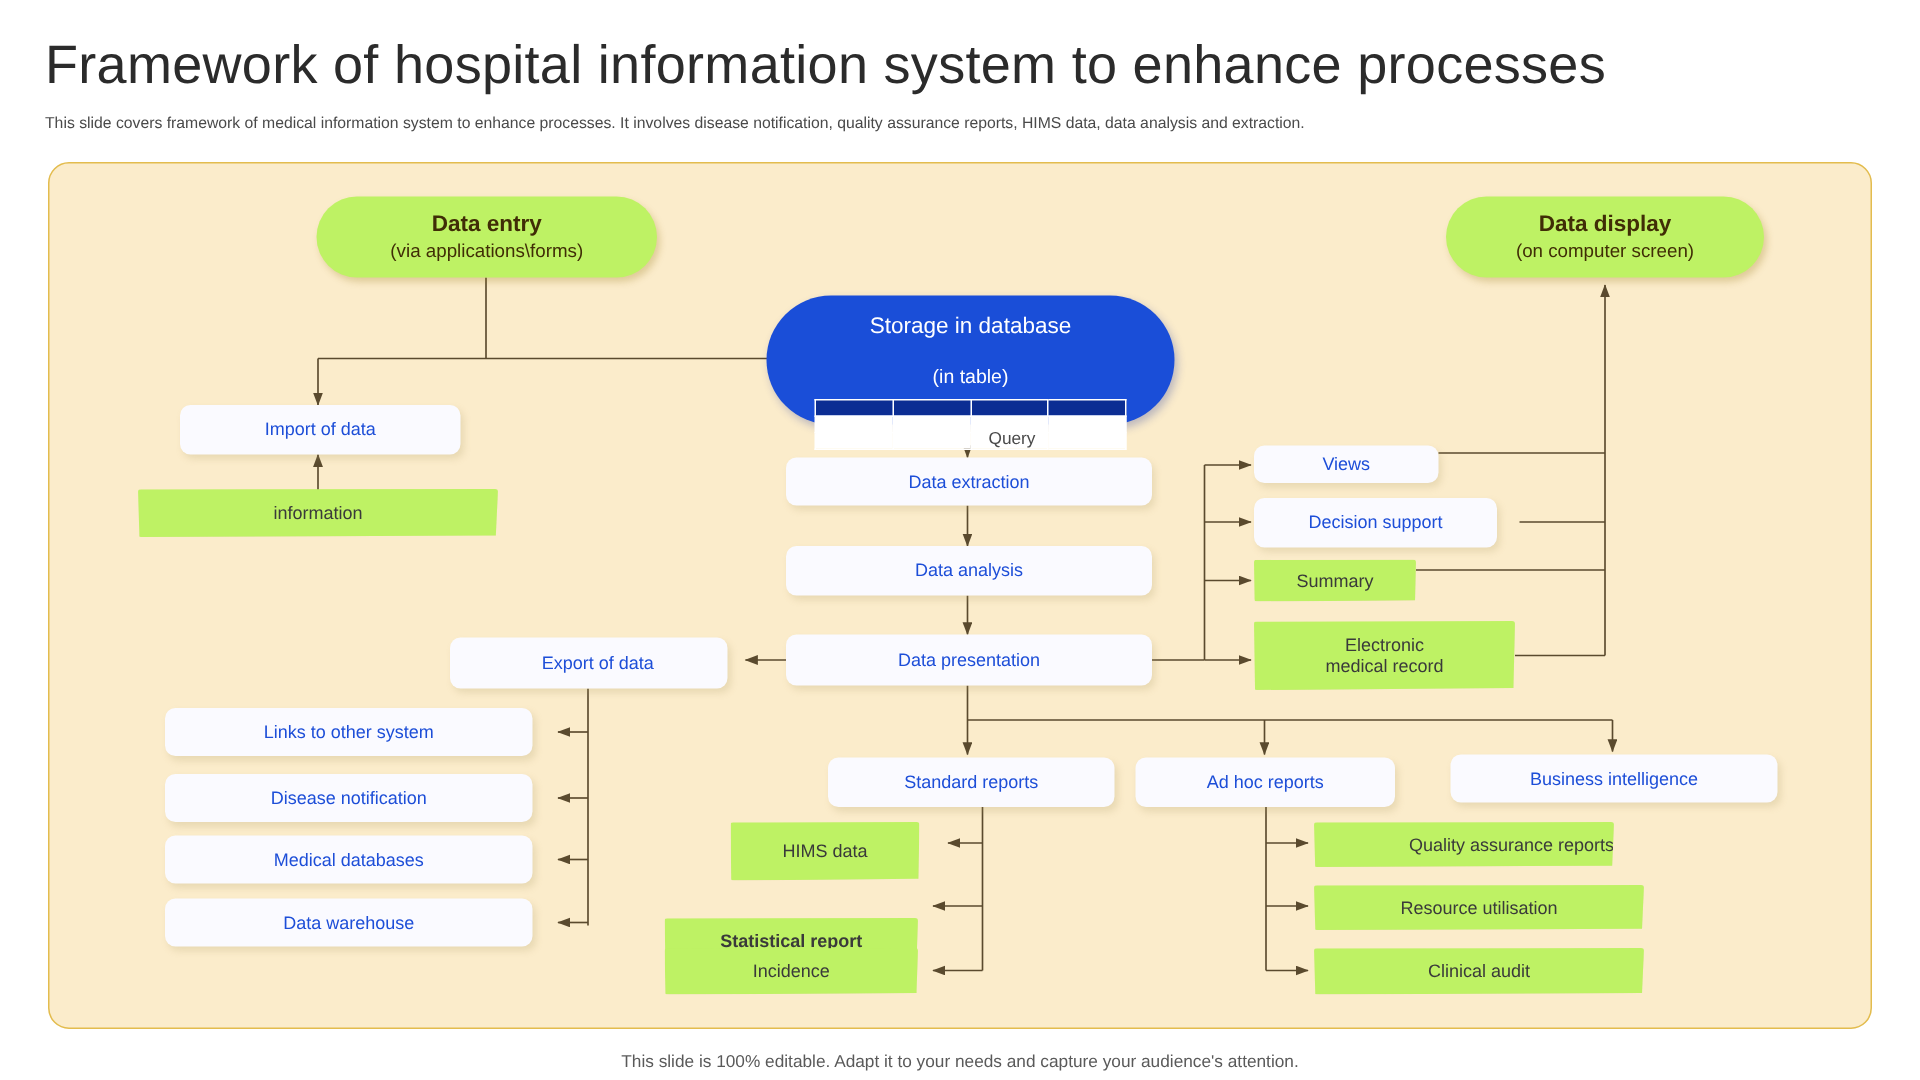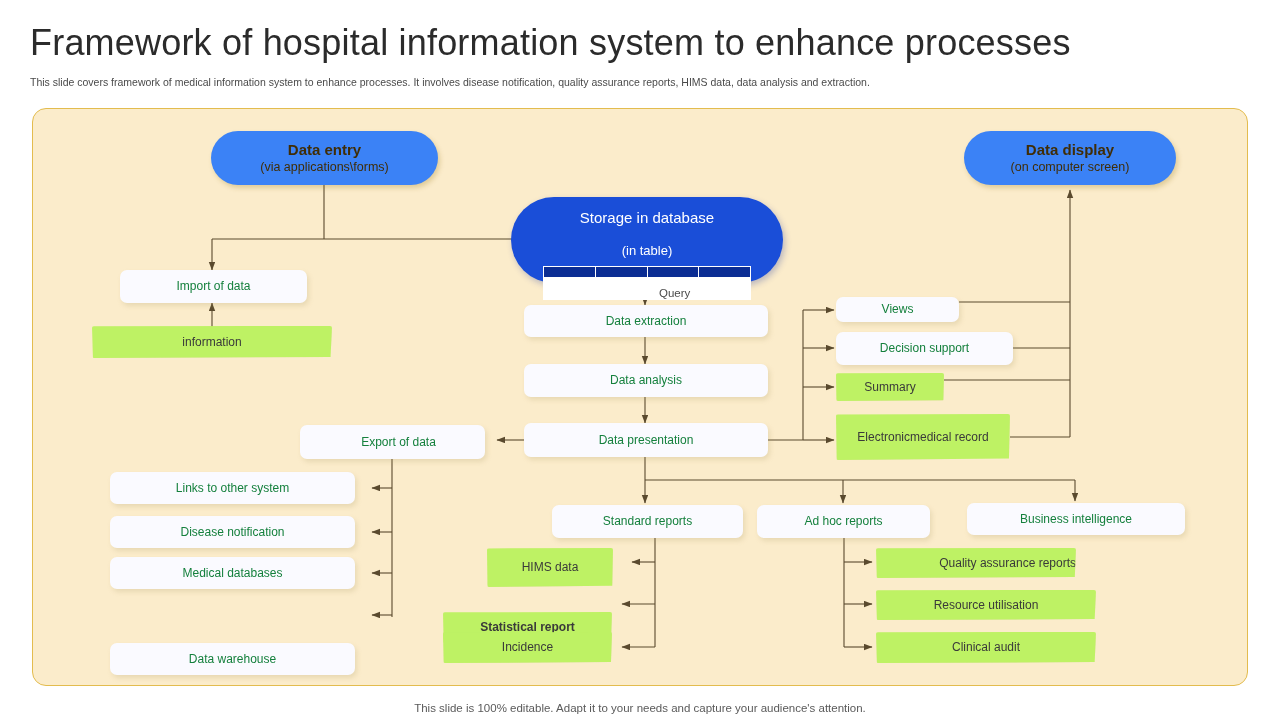--- a/index.html
+++ b/index.html
@@ -67,21 +67,21 @@
     box-sizing: border-box;
     display: flex;
     align-items: center;
     justify-content: center;
     text-align: center;
     line-height: 1.2;
   }
 
   
   .pill-yellow {
-    background: #3b82f6;
+    background: #bef264;
     border-radius: 30px;
     color: #402d06;
     flex-direction: column;
     box-shadow: 2px 3px 5px rgba(150,120,20,0.28);
     text-align: right;
   }
   .pill-yellow .line1 {
     font-size: 15px;
     font-weight: bold;
   }
@@ -122,21 +122,21 @@
     padding: 0;
   }
   .db-table tr.head td { background: #0b2d93; }
   .db-table tr.body td { background: #ffffff; }
 
   
   .box-white {
     background: #fafaff;
     border-radius: 7px;
     font-size: 12px;
-    color: #15803d;
+    color: #1d4ed8;
     box-shadow: 2px 3px 5px rgba(170,150,95,0.22);
   }
 
   
   .box-skew {
     background: #bef264;
     font-size: 12px;
     color: #3a3a3a;
     border-radius: 2px;
     box-shadow: 2px 3px 5px rgba(170,150,95,0.20);
@@ -292,34 +292,34 @@
 
 <div class="node box-white" style="left:110px; top:472px; width:245px; height:32px;">
   <span>Links to other system</span>
 </div>
 <div class="node box-white" style="left:110px; top:516px; width:245px; height:32px;">
   <span>Disease notification</span>
 </div>
 <div class="node box-white" style="left:110px; top:557px; width:245px; height:32px;">
   <span>Medical databases</span>
 </div>
-<div class="node box-white" style="left:110px; top:599px; width:245px; height:32px;margin-top:44px;">
+<div class="node box-white" style="left:110px; top:599px; width:245px; height:32px;">
   <span>Data warehouse</span>
 </div>
 
 <div class="node box-white" style="left:836px; top:297px; width:123px; height:25px;">
   <span>Views</span>
 </div>
-<div class="node box-white" style="left:836px; top:332px; width:177px; height:33px;">
+<div class="node box-white" style="left:836px; top:332px; width:162px; height:33px;">
   <span>Decision support</span>
 </div>
 <div class="node box-skew" style="left:836px; top:373px; width:108px; height:28px;">
   <span>Summary</span>
 </div>
-<div class="node box-skew multiline" style="left:836px; top:414px; width:174px; height:46px; flex-direction:row;">
+<div class="node box-skew multiline" style="left:836px; top:414px; width:174px; height:46px; flex-direction:column;">
   <span>Electronic</span>
   <span>medical record</span>
 </div>
 
 <div class="node box-white" style="left:552px; top:505px; width:191px; height:33px;">
   <span>Standard reports</span>
 </div>
 <div class="node box-white" style="left:757px; top:505px; width:173px; height:33px;">
   <span>Ad hoc reports</span>
 </div>

